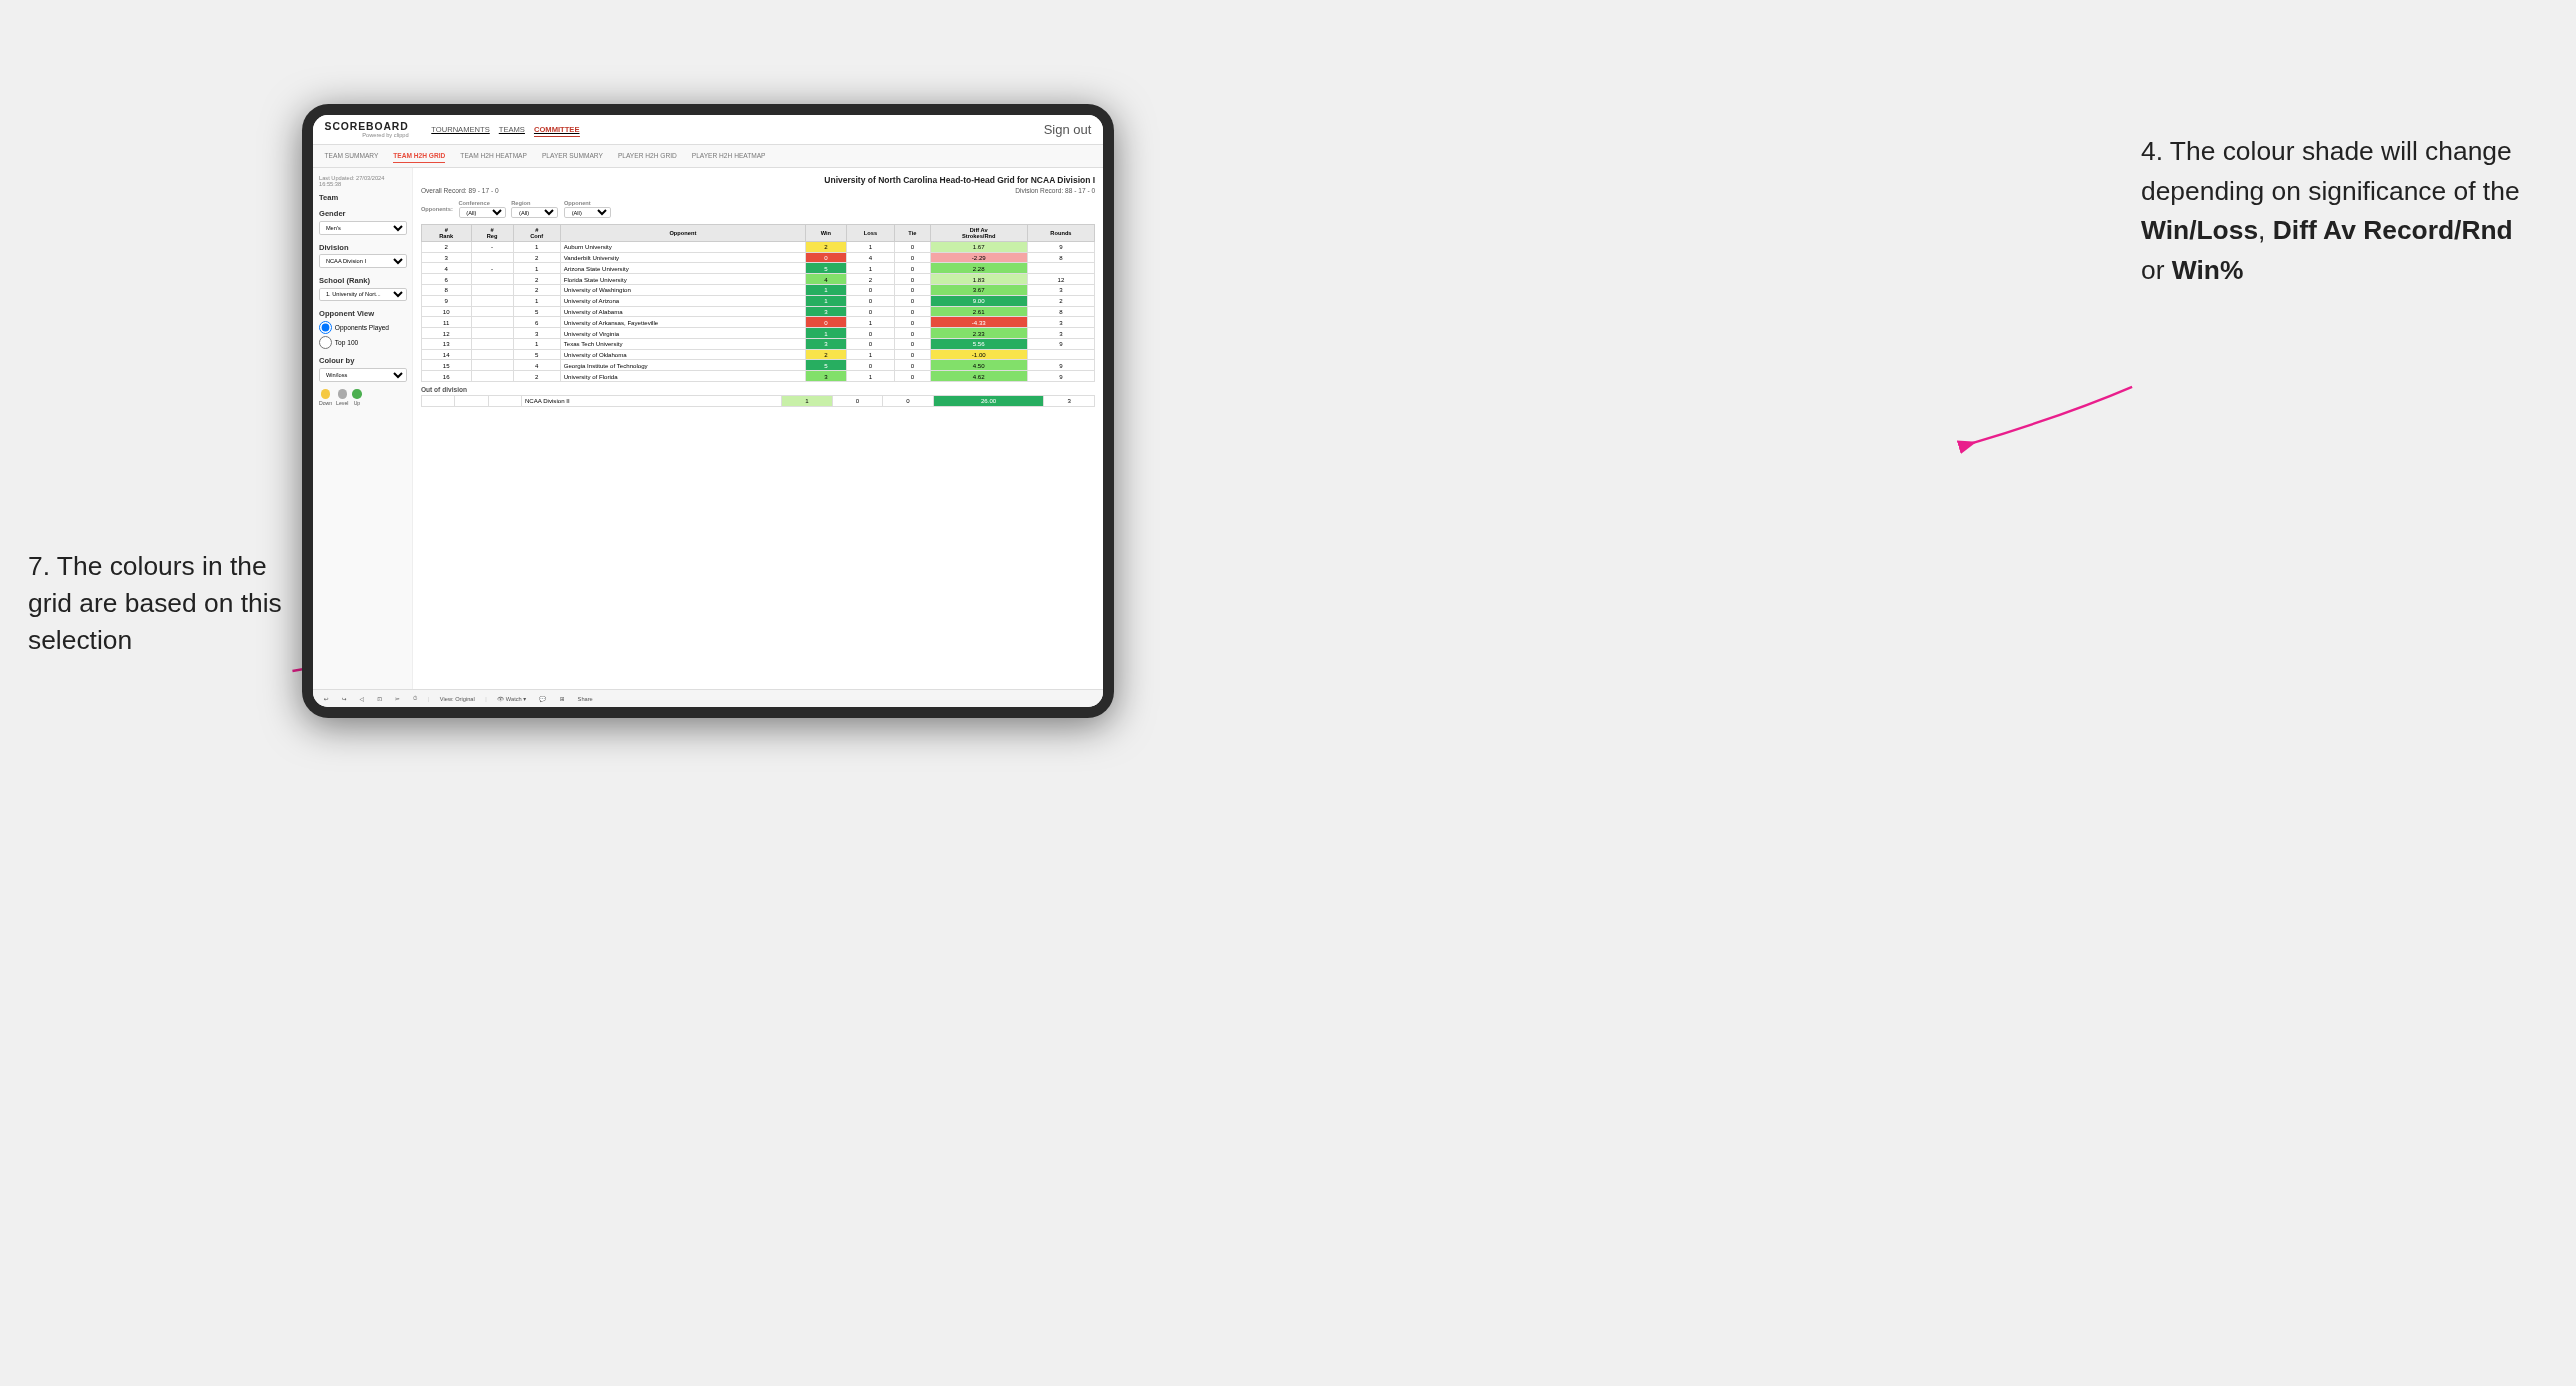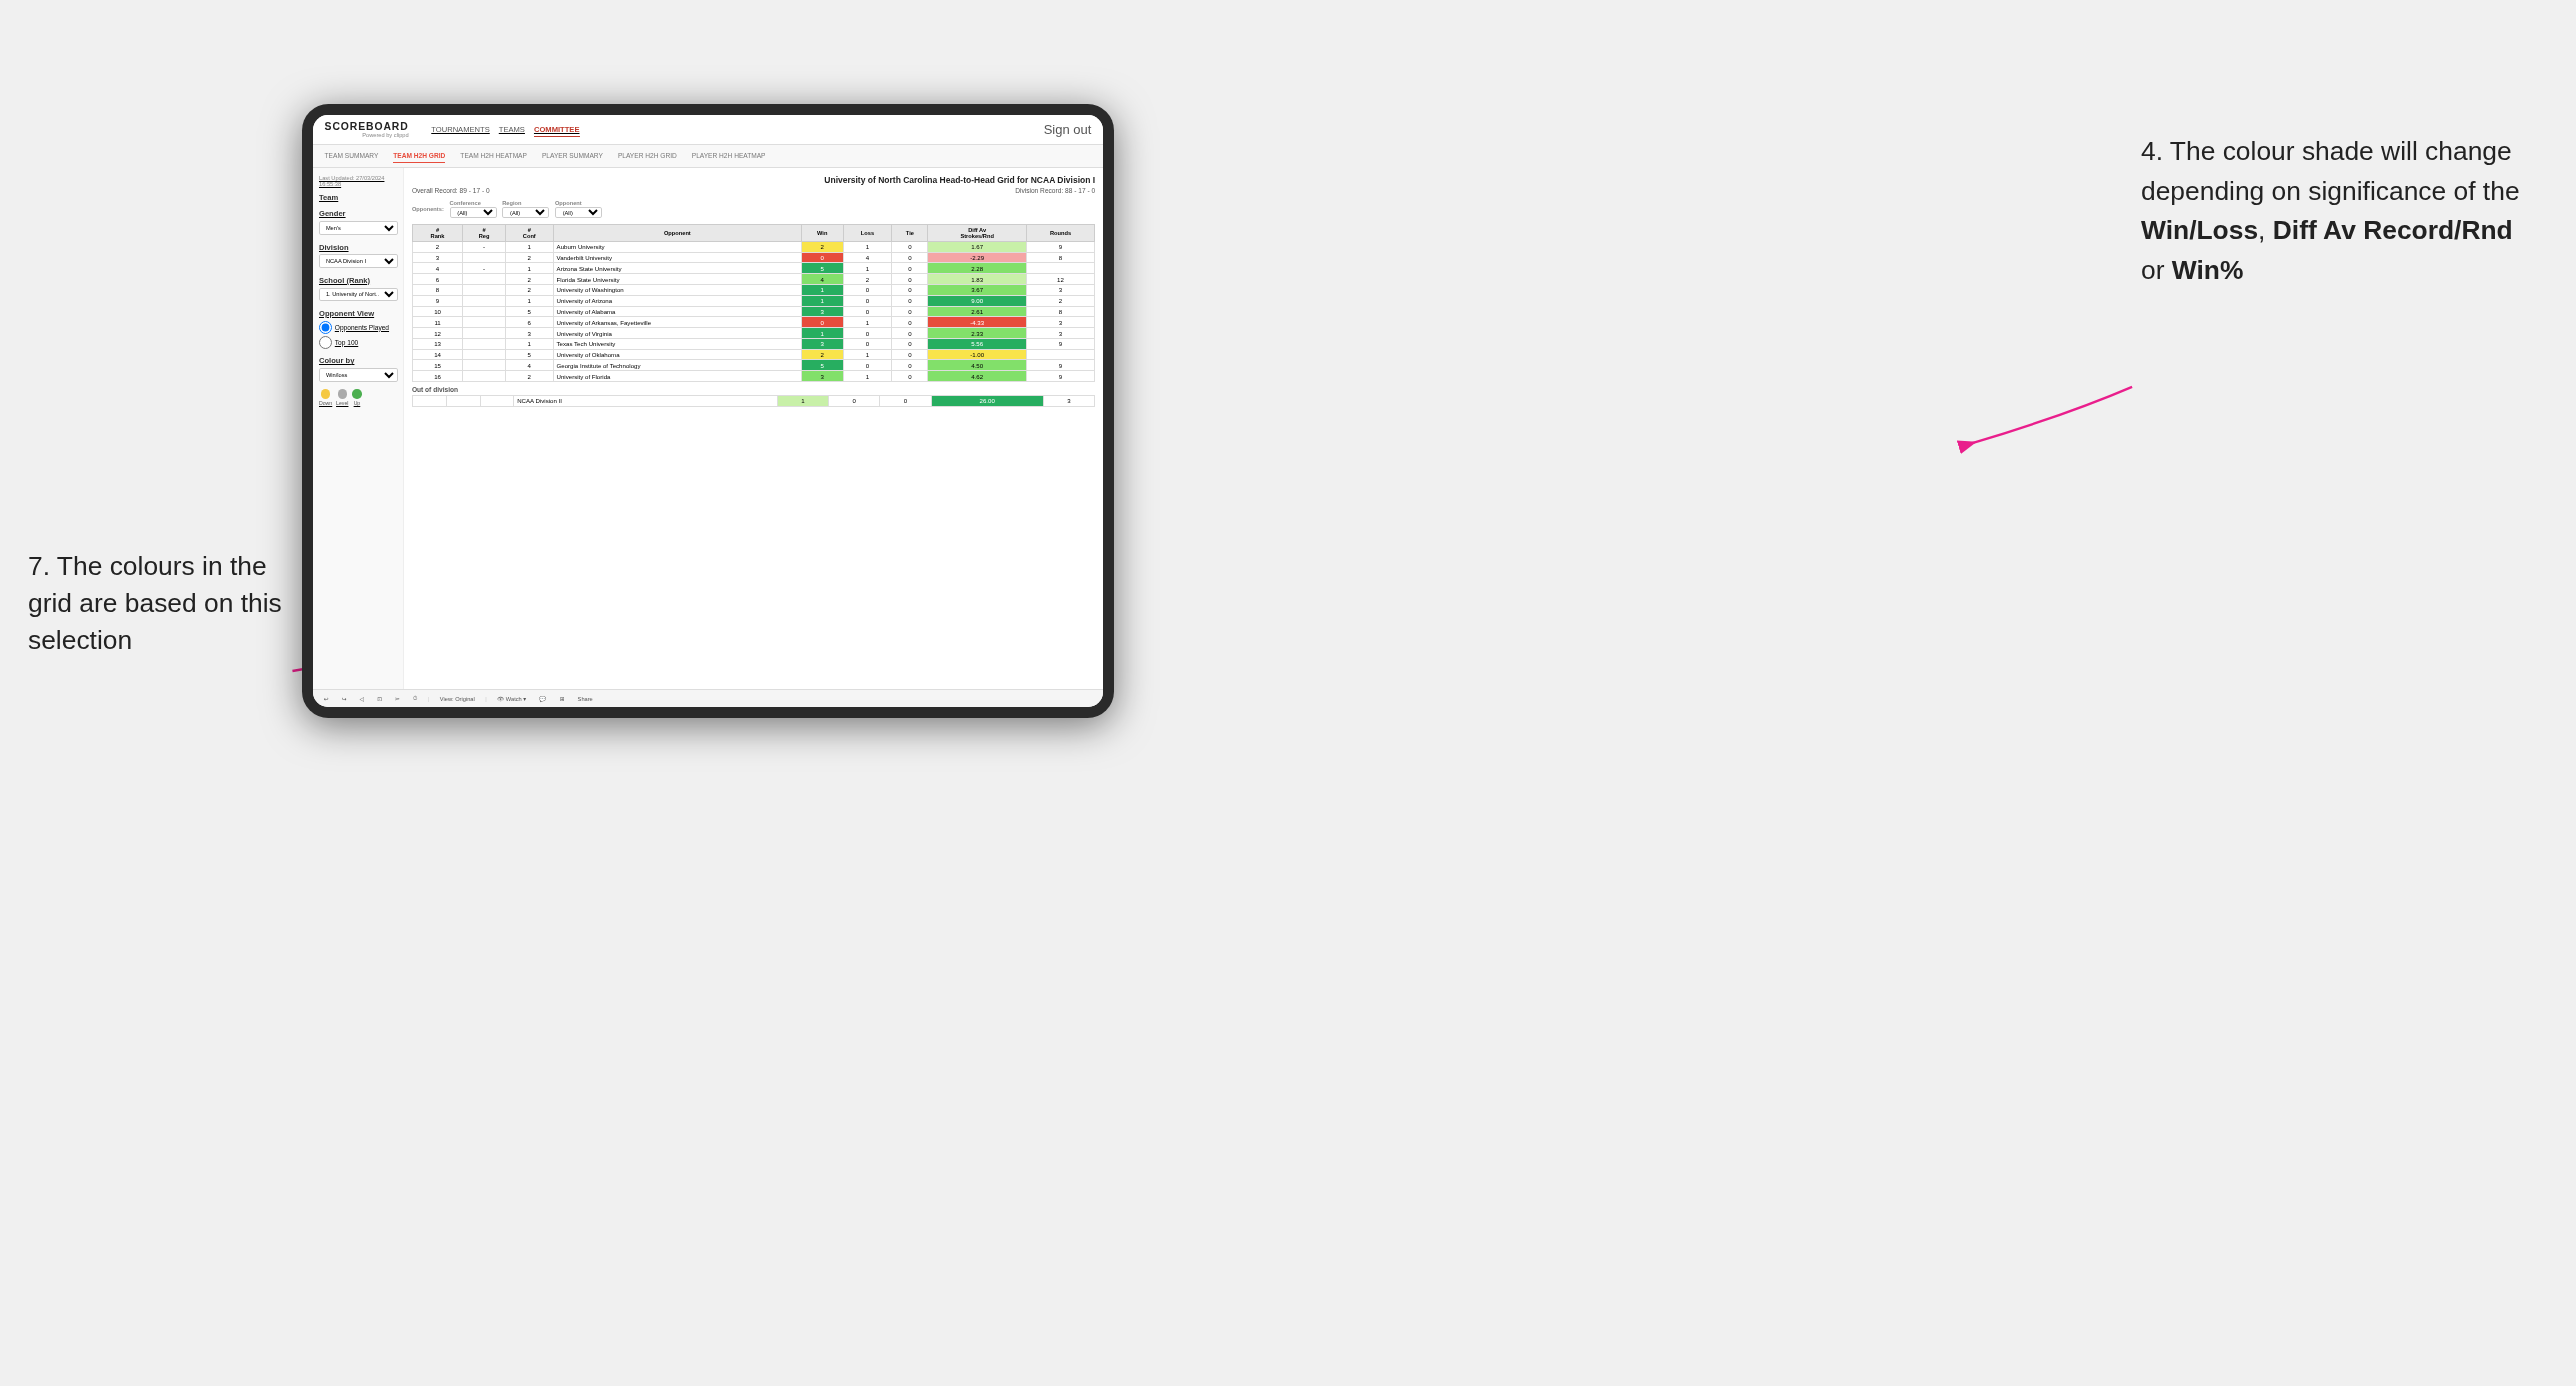--- a/index.html
+++ b/index.html
@@ -143,28 +143,27 @@
 
     
     .main-content {
       display: flex;
       flex: 1;
       overflow: hidden;
     }
 
     
     .sidebar {
-      width: 91px;
+      width: 100px;
       background: #f9f9f9;
       border-right: 0.9px solid #eee;
       padding: 7.6px 5.7px;
       font-size: 6.6px;
       flex-shrink: 0;
       overflow-y: auto;
-      text-decoration: underline;
     }
 
     .sidebar-section {
       margin-bottom: 7.6px;
     }
 
     .sidebar-label {
       font-size: 7.6px;
       font-weight: bold;
       color: #333;

